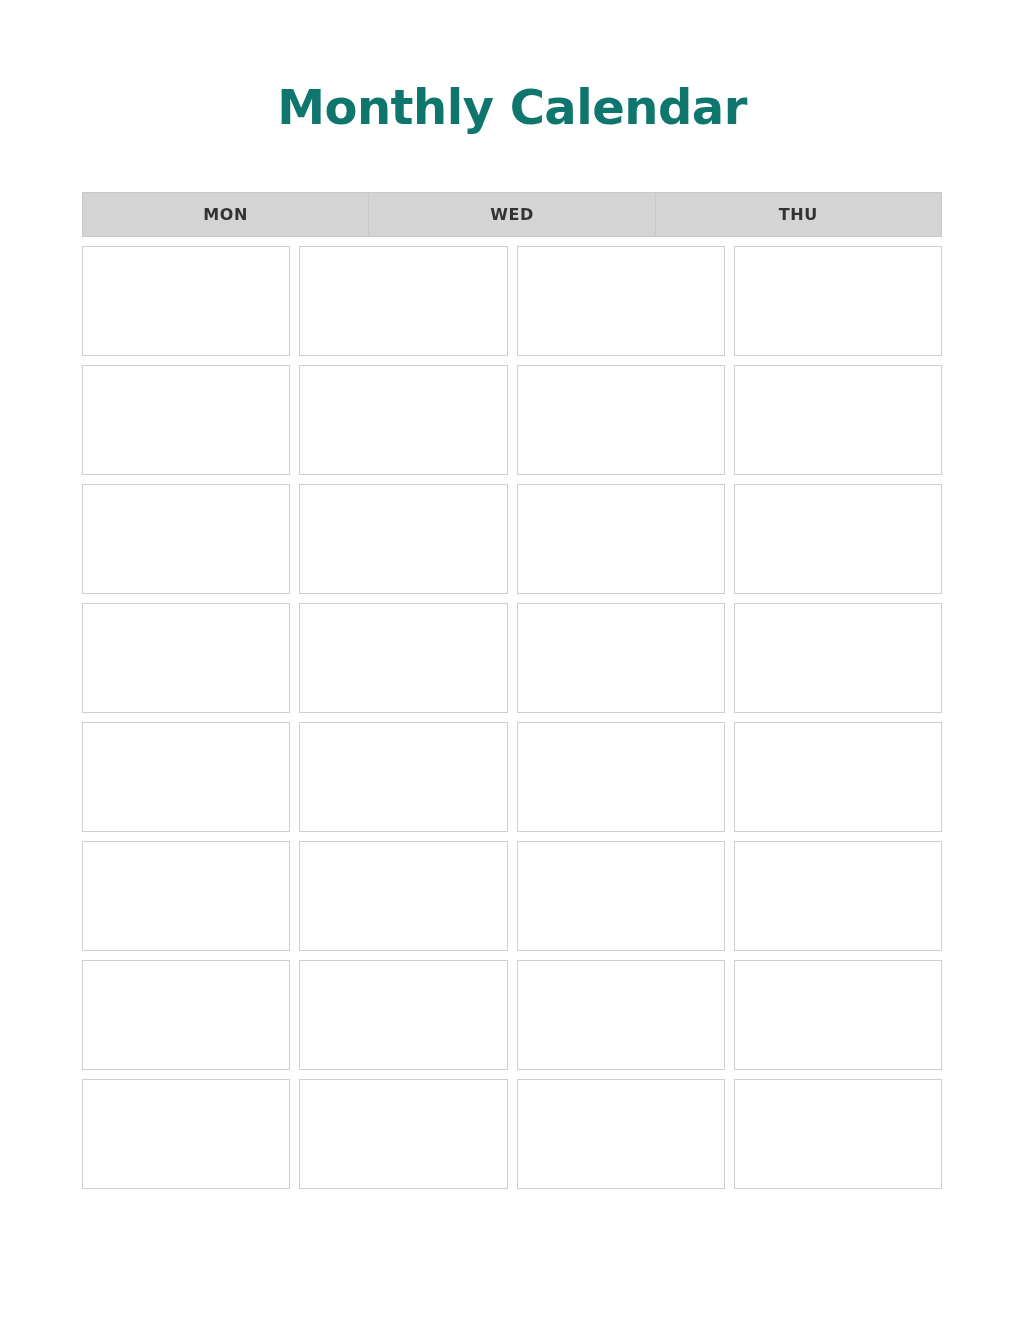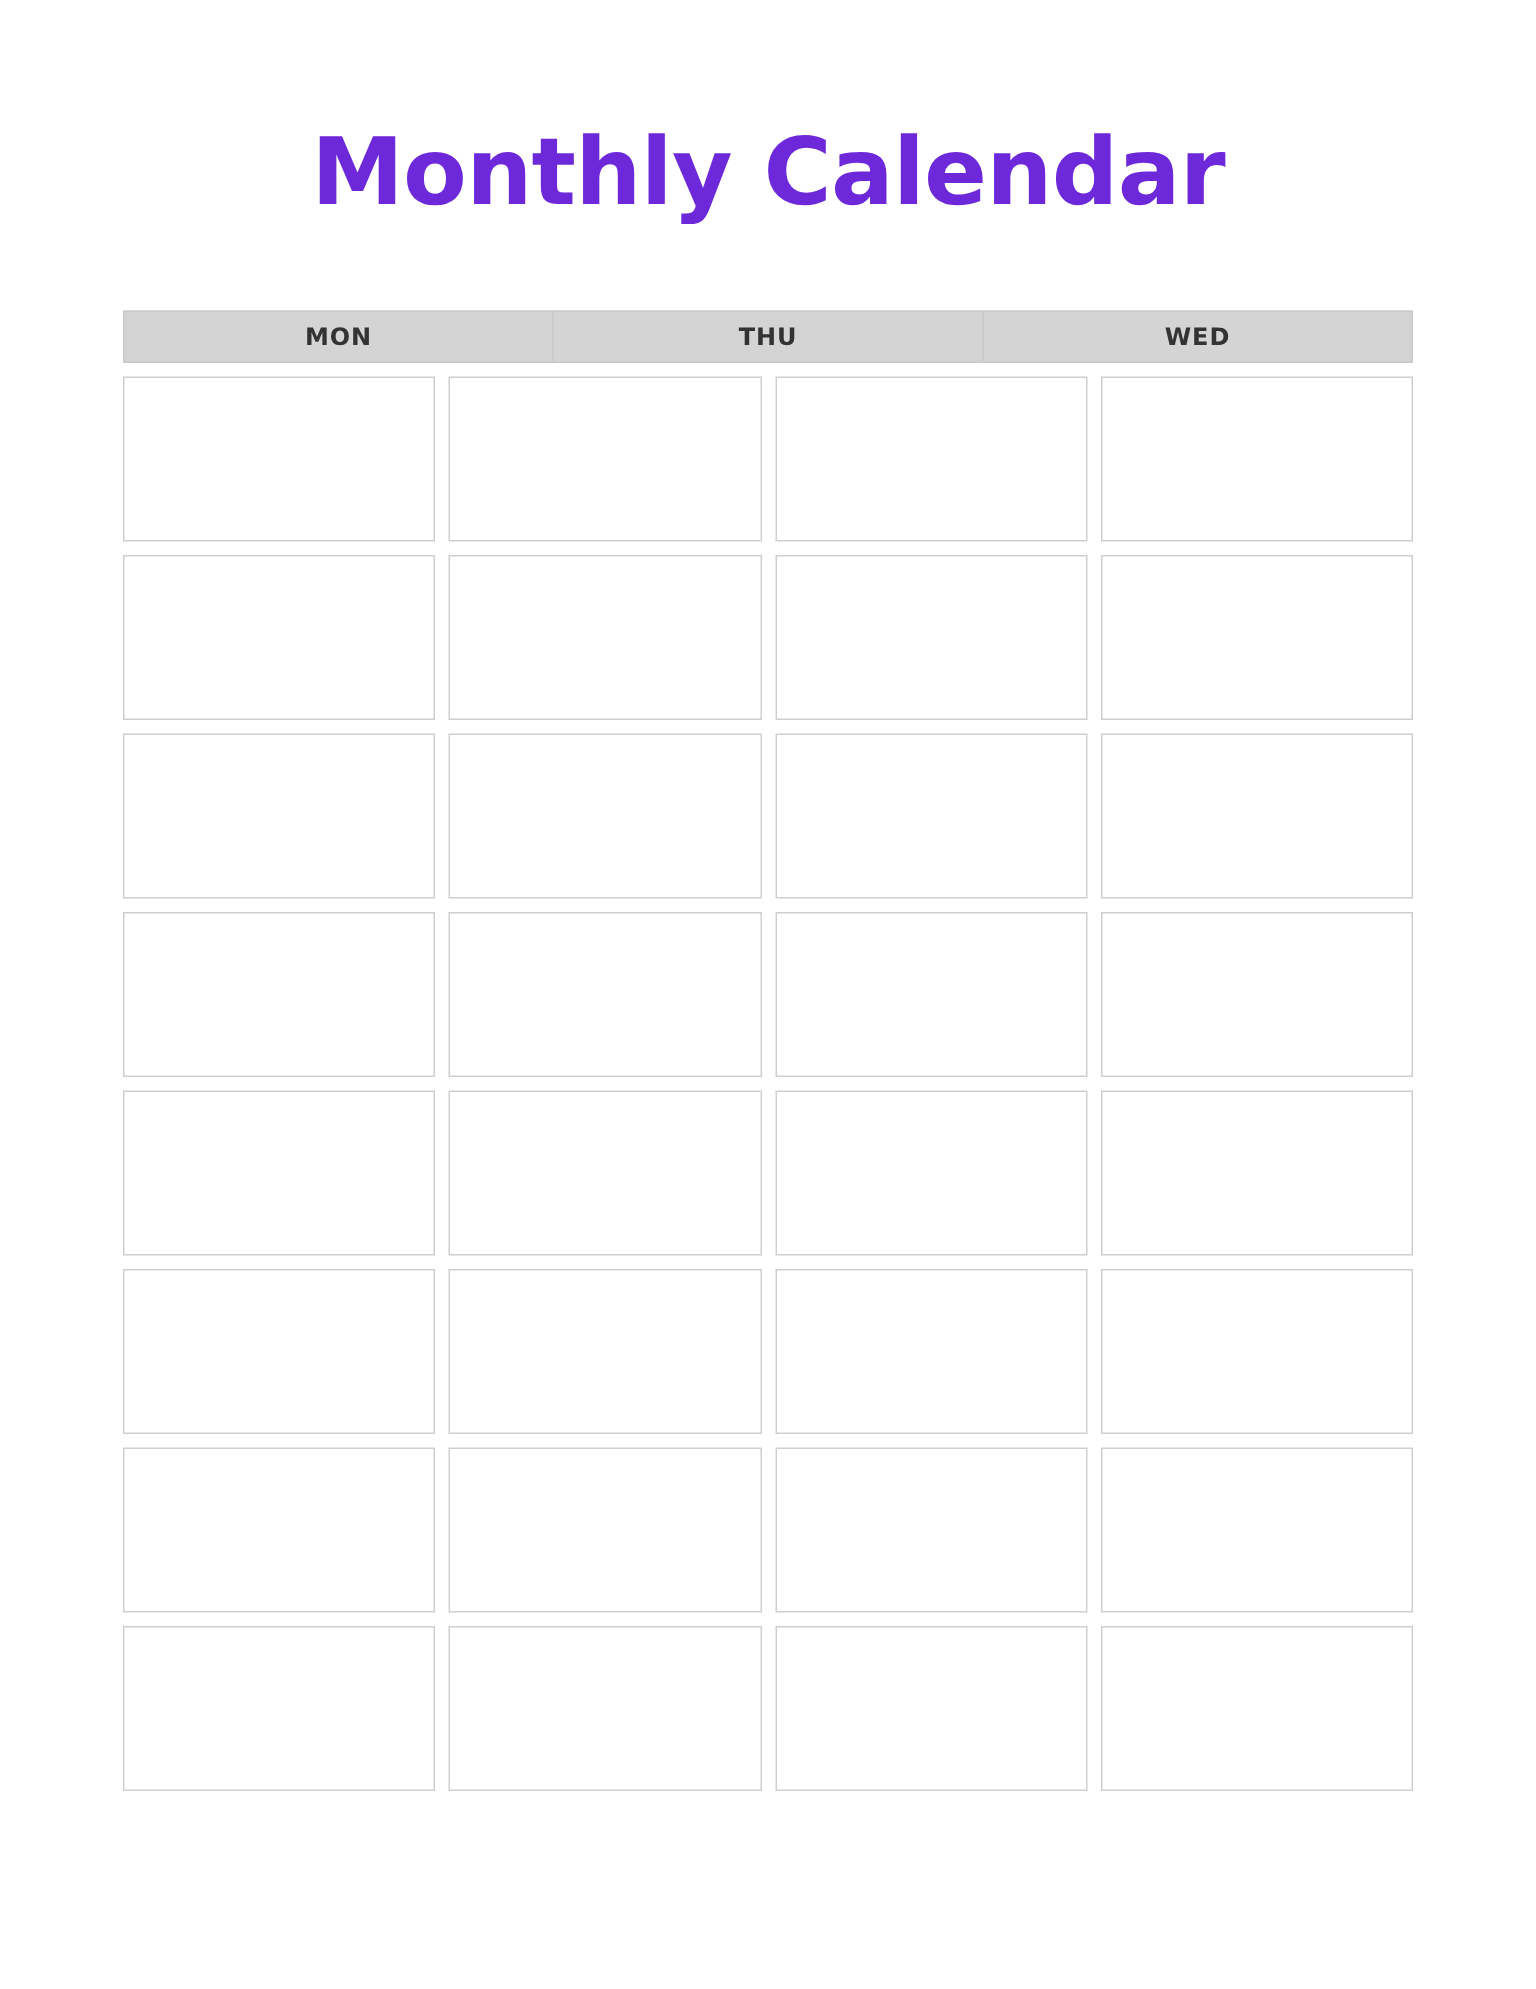--- a/index.html
+++ b/index.html
@@ -15,43 +15,43 @@
   }
   .page {
     position: relative;
     width: 1024px;
     height: 1326px;
     box-sizing: border-box;
   }
   .title {
     text-align: center;
     font-family: "DejaVu Sans", sans-serif;
-    font-size: 62px;
+    font-size: 48px;
     font-weight: bold;
-    color: #6d28d9;
+    color: #0f766e;
     letter-spacing: -0.5px;
     margin: 0;
     padding-top: 82px;
     line-height: 1.05;
   }
   .calendar {
     width: 860px;
     margin: 0 auto;
     margin-top: 60px;
     border-collapse: separate;
     border-spacing: 0;
   }
   .cal-head-row {
     display: flex;
     width: 860px;
     gap: 0;
   }
   .cal-head-cell {
     flex: 1 1 0;
-    height: 35px;
+    height: 45px;
     background: #d4d4d4;
     border: 1px solid #c9c9c9;
     box-sizing: border-box;
     display: flex;
     align-items: center;
     justify-content: center;
     font-size: 16px;
     font-weight: bold;
     color: #333333;
     letter-spacing: 0.6px;
@@ -85,22 +85,22 @@
 <body>
 
 <div class="page">
 
   <h1 class="title">Monthly Calendar</h1>
 
   <div class="calendar">
 
     <div class="cal-head-row">
       <div class="cal-head-cell">MON</div>
+      <div class="cal-head-cell">WED</div>
       <div class="cal-head-cell">THU</div>
-      <div class="cal-head-cell">WED</div>
     </div>
 
     <div class="cal-body">
 
       <div class="cal-row">
         <div class="cal-cell"></div>
         <div class="cal-cell"></div>
         <div class="cal-cell"></div>
         <div class="cal-cell"></div>
       </div>

